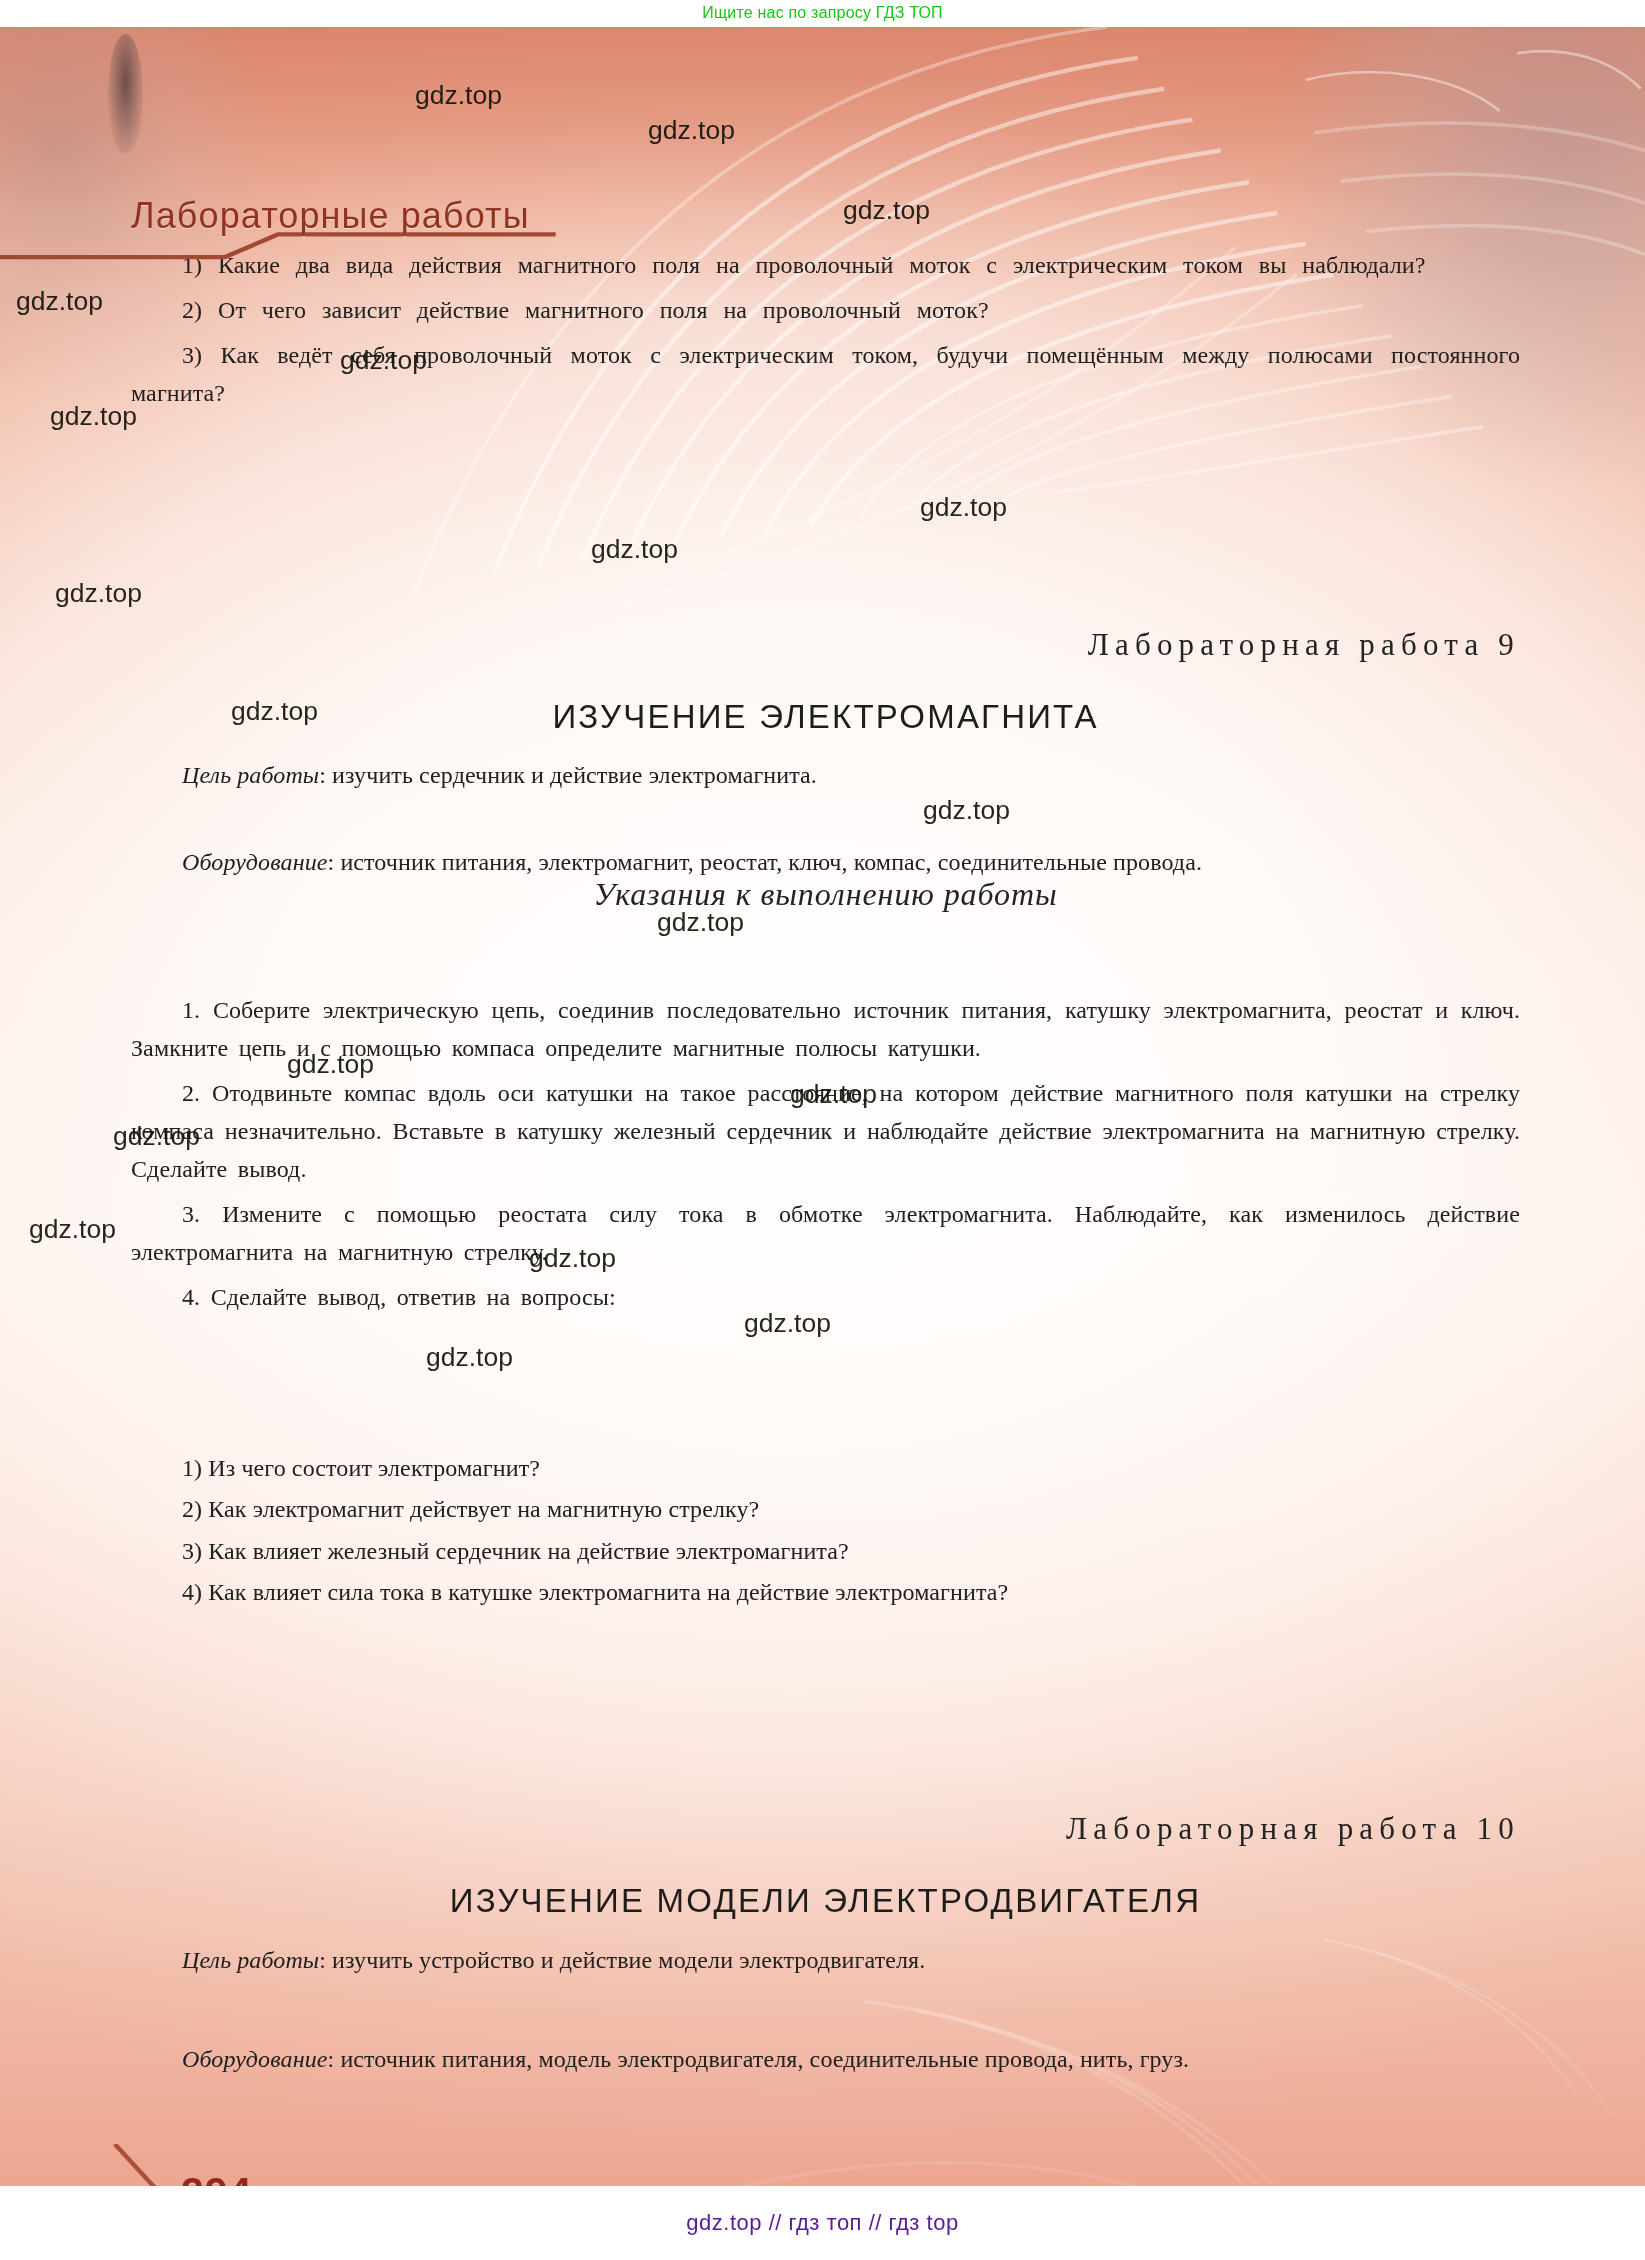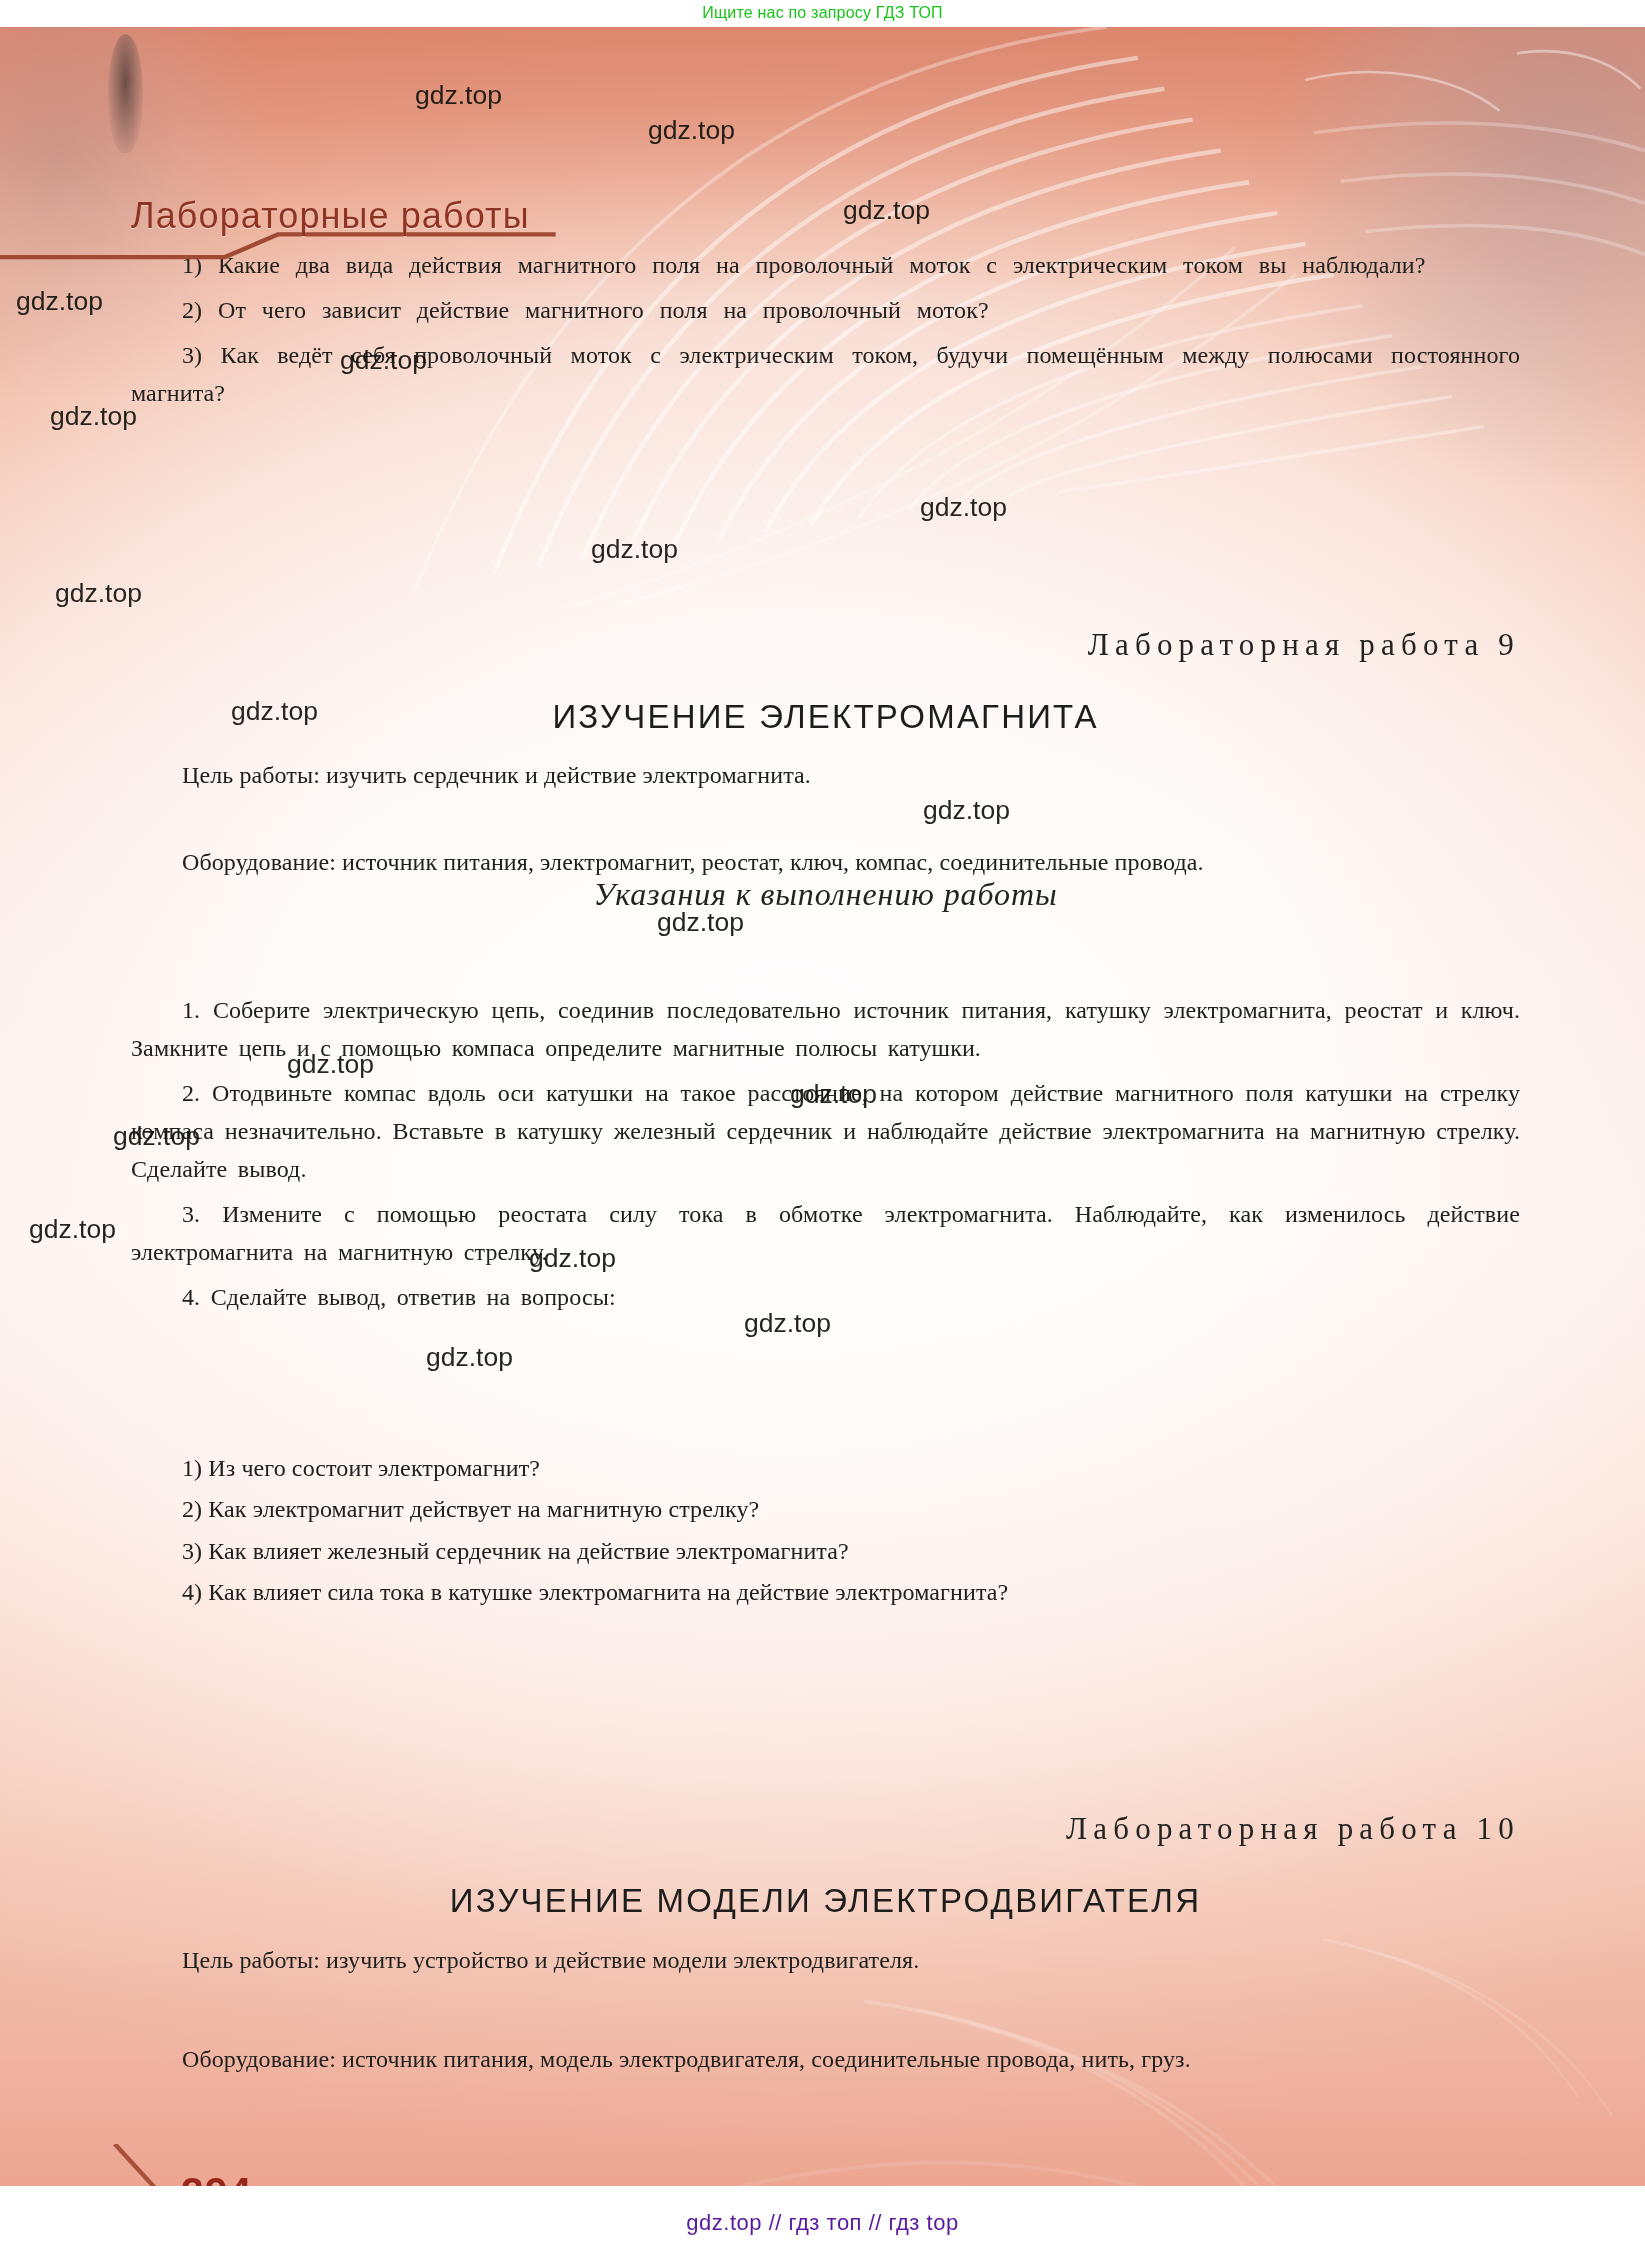--- a/index.html
+++ b/index.html
@@ -214,20 +214,21 @@
     font-family: "Liberation Serif", "DejaVu Serif", serif;
     font-style: italic;
     font-size: 32px;
     letter-spacing: 0.9px;
     text-align: center;
     color: #232322;
     margin: 0;
     white-space: nowrap;
   }
   .lead {
+    font-style: italic;
     font-weight: 400;
   }
 
   
   .folio {
     position: absolute;
     left: 181px;
     top: 2142px;
     z-index: 14;
   }

